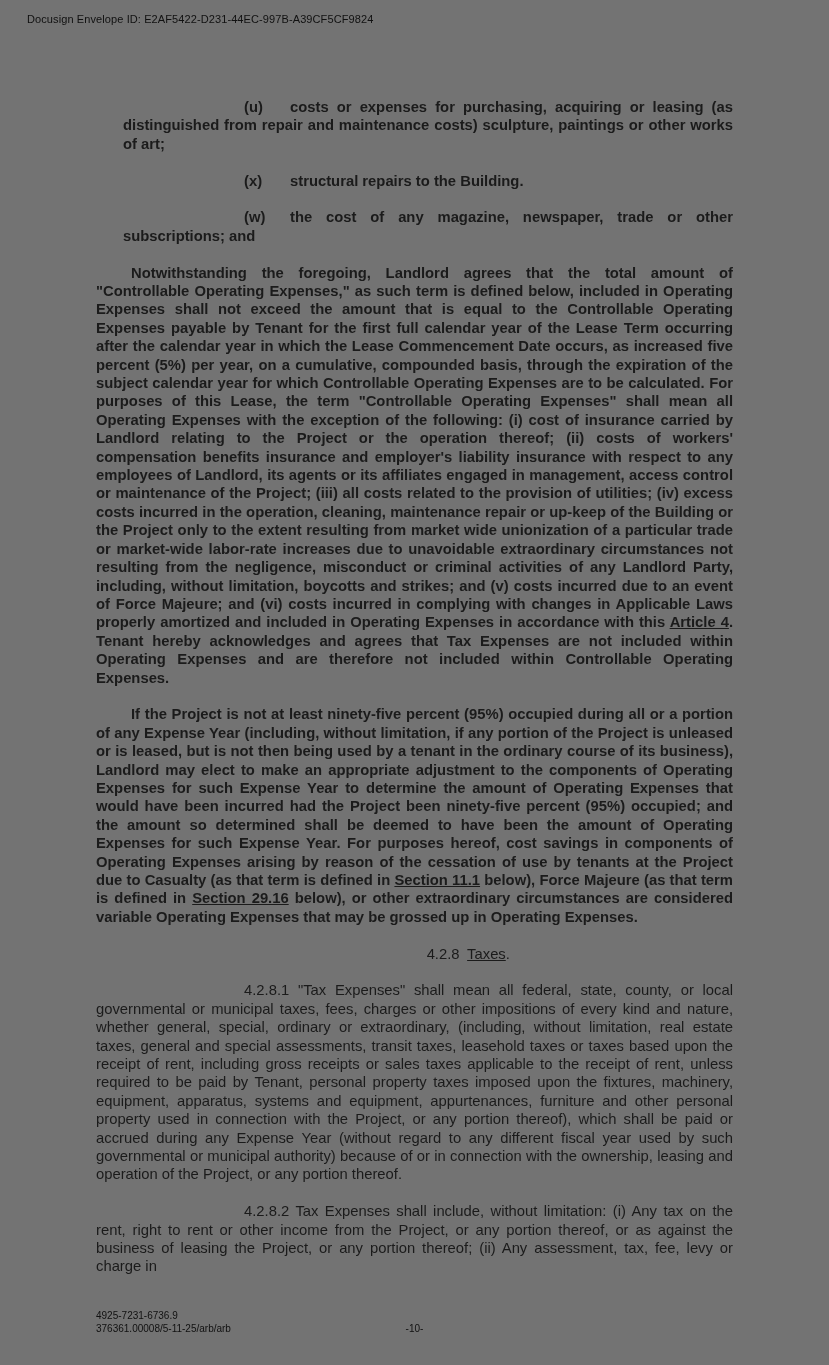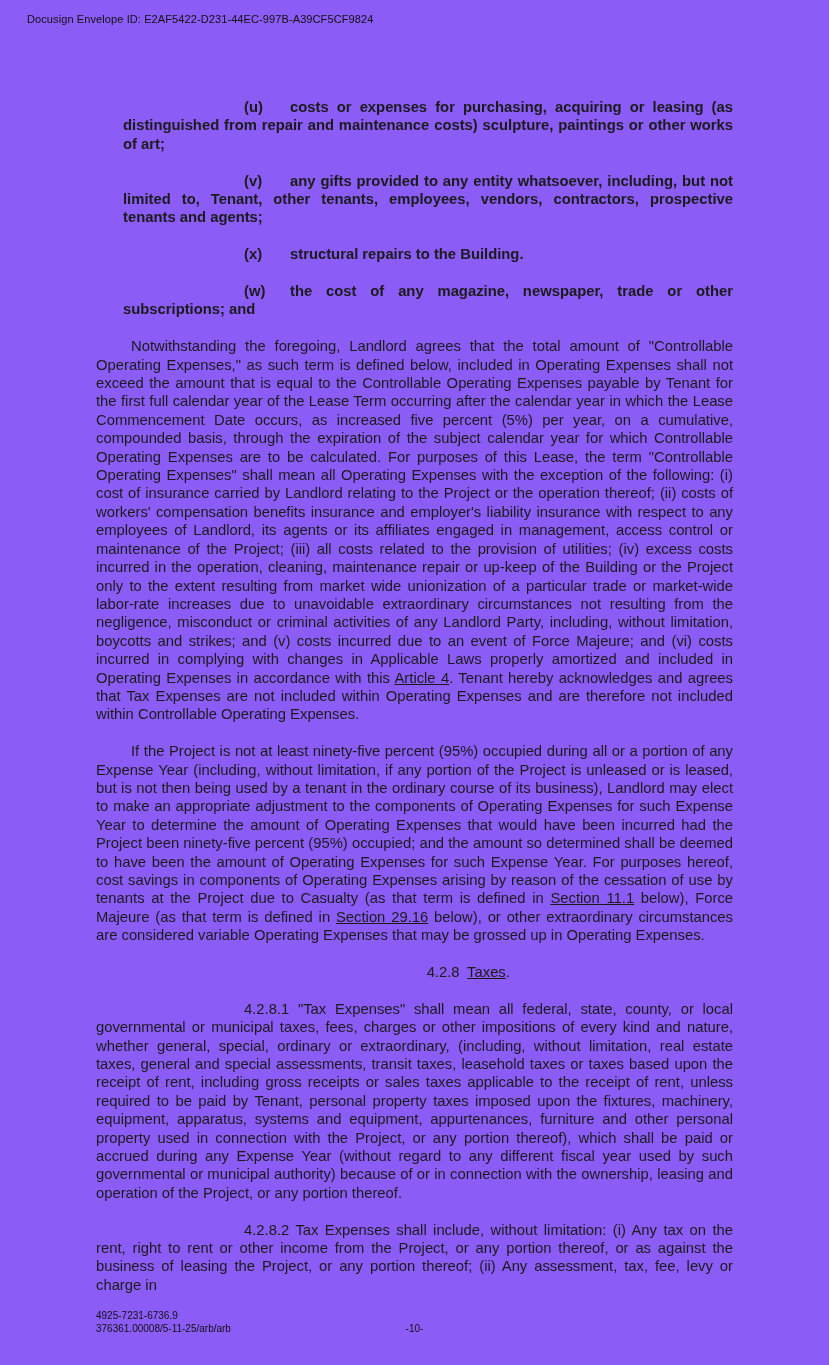--- a/index.html
+++ b/index.html
@@ -1,20 +1,20 @@
 <!DOCTYPE html>
 <html><head>
 <meta charset="utf-8">
 <style>
   html, body { margin: 0; padding: 0; background: #ffffff; }
   .page {
     position: relative;
     width: 829px;
     height: 1365px;
-    background: #8b5cf6;
+    background: #737373;
     font-family: "Liberation Sans", sans-serif;
     color: #1b1b1b;
     overflow: hidden;
   }
   .doc-id {
     position: absolute;
     top: 13px;
     left: 27px;
     font-size: 11px;
     letter-spacing: 0.1px;
@@ -34,21 +34,21 @@
     margin-left: 27px !important;
     margin-right: 0;
     text-indent: 121px;
     font-weight: bold;
   }
   .sub .lbl {
     display: inline-block;
     width: 46px;
     text-indent: 0;
   }
-  .ind  { text-indent: 35px; }
+  .ind  { text-indent: 35px; font-weight: bold; }
   .ind2 { text-indent: 148px; }
   .u { text-decoration: underline; }
   .heading {
     margin-left: 100px !important;
     text-align: center;
     text-indent: 0;
   }
   .heading .num {
     display: inline-block;
     width: 48px;
@@ -75,21 +75,20 @@
 <body>
 
 <div class="page">
 
   <div class="doc-id">Docusign Envelope ID: E2AF5422-D231-44EC-997B-A39CF5CF9824</div>
 
   <div class="content">
 
     <p class="sub"><span class="lbl">(u)</span><span>costs or expenses for purchasing, acquiring or leasing (as distinguished from repair and maintenance costs) sculpture, paintings or other works of art;</span></p>
 
-    <p class="sub"><span class="lbl">(v)</span><span>any gifts provided to any entity whatsoever, including, but not limited to, Tenant, other tenants, employees, vendors, contractors, prospective tenants and agents;</span></p>
 
     <p class="sub"><span class="lbl">(x)</span><span>structural repairs to the Building.</span></p>
 
     <p class="sub"><span class="lbl">(w)</span><span>the cost of any magazine, newspaper, trade or other subscriptions; and</span></p>
 
     <p class="ind"><span>Notwithstanding the foregoing, Landlord agrees that the total amount of "Controllable Operating Expenses," as such term is defined below, included in Operating Expenses shall not exceed the amount that is equal to the Controllable Operating Expenses payable by Tenant for the first full calendar year of the Lease Term occurring after the calendar year in which the Lease Commencement Date occurs, as increased five percent (5%) per year, on a cumulative, compounded basis, through the expiration of the subject calendar year for which Controllable Operating Expenses are to be calculated.  For purposes of this Lease, the term "Controllable Operating Expenses" shall mean all Operating Expenses with the exception of the following: (i) cost of insurance carried by Landlord relating to the Project or the operation thereof; (ii) costs of workers' compensation benefits insurance and employer's liability insurance with respect to any employees of Landlord, its agents or its affiliates engaged in management, access control or maintenance of the Project; (iii) all costs related to the provision of utilities; (iv) excess costs incurred in the operation, cleaning, maintenance repair or up-keep of the Building or the Project only to the extent resulting from market wide unionization of a particular trade or market-wide labor-rate increases due to unavoidable extraordinary circumstances not resulting from the negligence, misconduct or criminal activities of any Landlord Party, including, without limitation, boycotts and strikes; and (v) costs incurred due to an event of Force Majeure; and (vi) costs incurred in complying with changes in Applicable Laws properly amortized and included in Operating Expenses in accordance with this </span><span class="u">Article 4</span><span>.  Tenant hereby acknowledges and agrees that Tax Expenses are not included within Operating Expenses and are therefore not included within Controllable Operating Expenses.</span></p>
 
     <p class="ind"><span>If the Project is not at least ninety-five percent (95%) occupied during all or a portion of any Expense Year (including, without limitation, if any portion of the Project is unleased or is leased, but is not then being used by a tenant in the ordinary course of its business), Landlord may elect to make an appropriate adjustment to the components of Operating Expenses for such Expense Year to determine the amount of Operating Expenses that would have been incurred had the Project been ninety-five percent (95%) occupied; and the amount so determined shall be deemed to have been the amount of Operating Expenses for such Expense Year.  For purposes hereof, cost savings in components of Operating Expenses arising by reason of the cessation of use by tenants at the Project due to Casualty (as that term is defined in </span><span class="u">Section 11.1</span><span> below), Force Majeure (as that term is defined in </span><span class="u">Section 29.16</span><span> below), or other extraordinary circumstances are considered variable Operating Expenses that may be grossed up in Operating Expenses.</span></p>
 
     <p class="heading"><span class="num">4.2.8</span><span class="u">Taxes</span><span>.</span></p>

